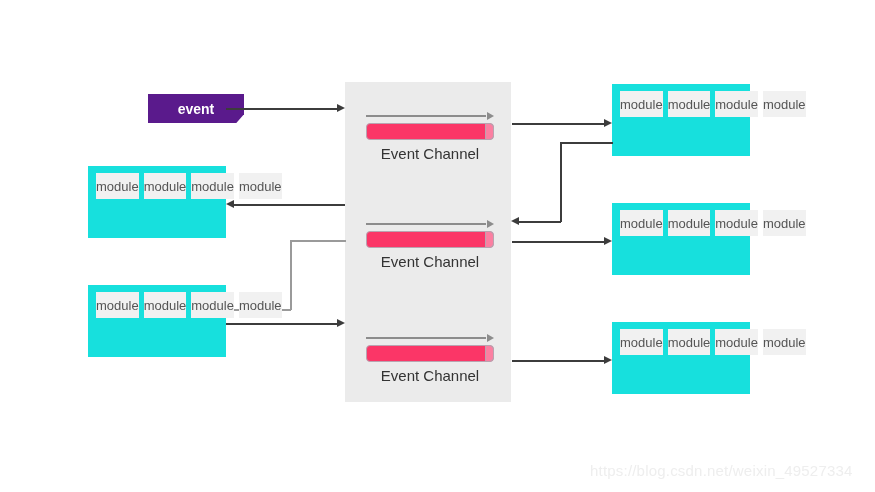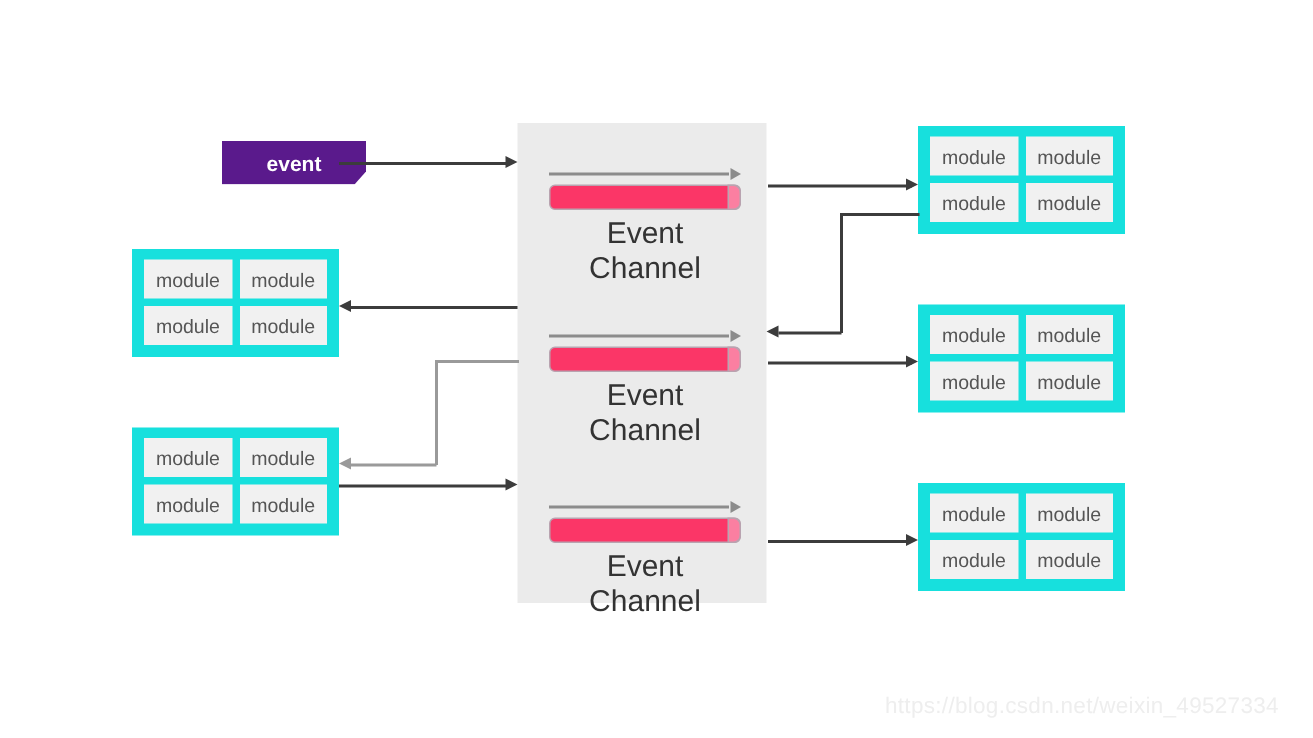--- a/index.html
+++ b/index.html
@@ -61,21 +61,21 @@
     right:-1px; top:-1px;
     width:9px; height:17px;
     background:#fb7fa1;
     border:1px solid #b9a3b0;
     border-radius:0 5px 5px 0;
     box-sizing:border-box;
   }
   .channel .caption{
     margin-top:5px;
     text-align:center;
-    font-size:20px;
+    font-size:15px;
     color:#333333;
   }
 
   
   .event-box{
     position:absolute;
     left:148px; top:94px;
     width:96px; height:29px;
     background:#5a1a8c;
     color:#ffffff;
@@ -87,21 +87,21 @@
     clip-path:polygon(0 0, 100% 0, 100% 70%, 92% 100%, 0 100%);
   }
 
   
   .module-group{
     position:absolute;
     background:#17e0dd;
     padding:7px 8px;
     box-sizing:border-box;
     display:grid;
-    grid-template-columns:1fr 1fr;
+    grid-template-columns:1fr 1fr 1fr 1fr;
     gap:4px 5px;
   }
   .module-cell{
     background:#f1f1f1;
     height:26px;
     display:flex;
     align-items:center;
     justify-content:center;
     font-size:13px;
     color:#555555;

